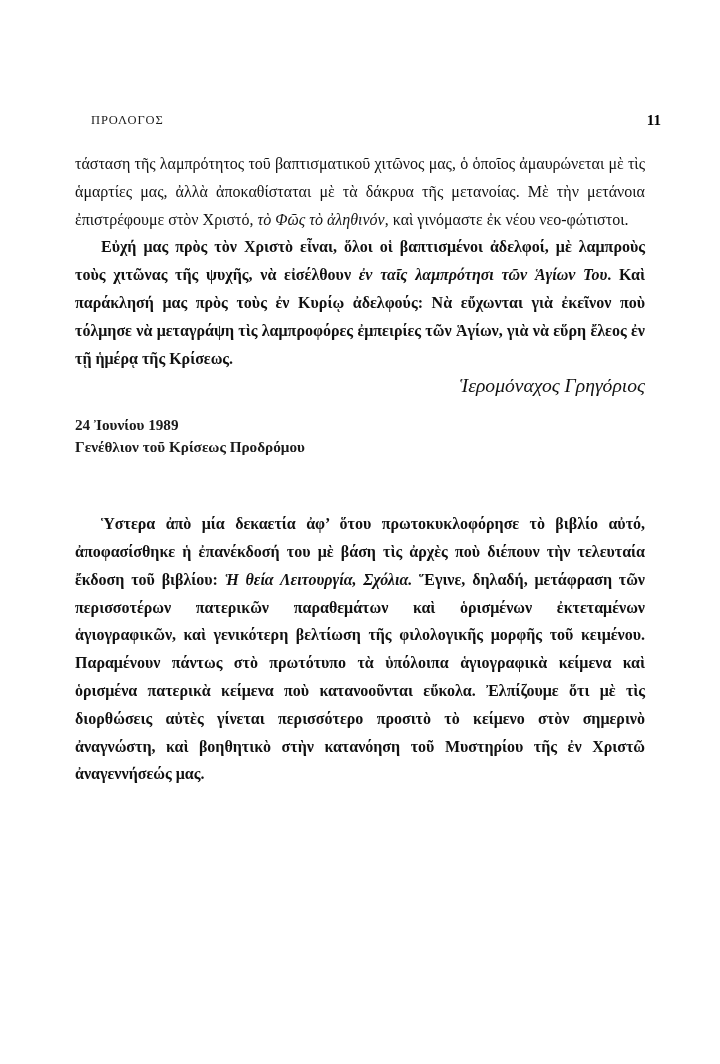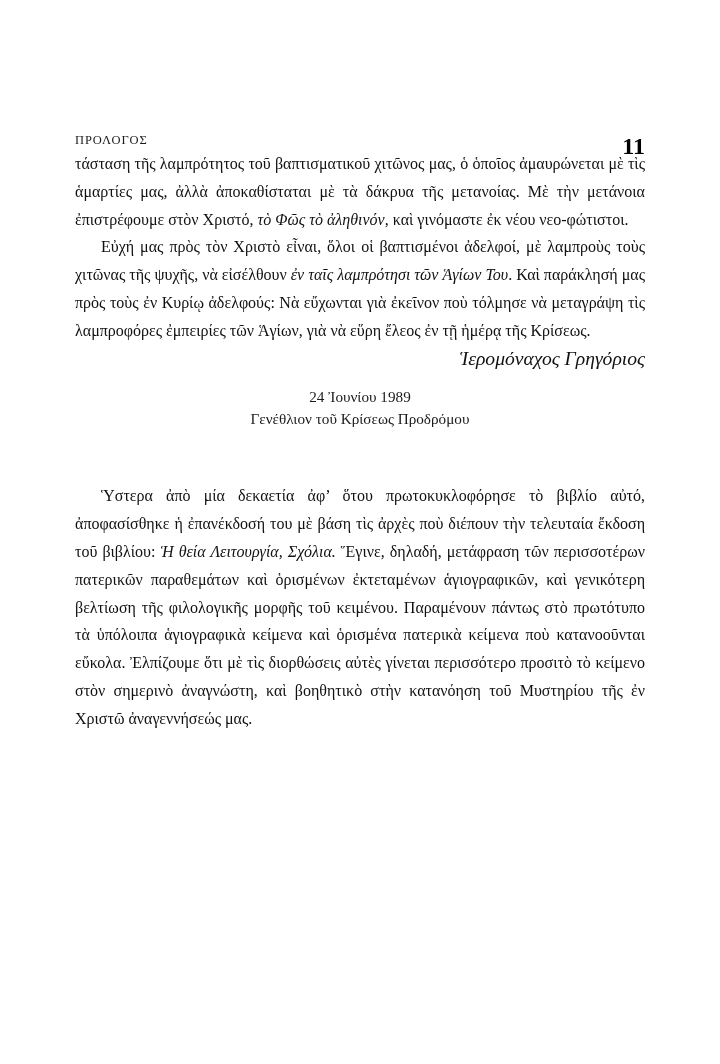--- a/index.html
+++ b/index.html
@@ -19,36 +19,35 @@
     width: 720px;
     height: 1064px;
     box-sizing: border-box;
     background: #ffffff;
     overflow: hidden;
   }
 
   
   .running-head {
     position: absolute;
-    left: 75px;
+    left: 91px;
     top: 112px;
     width: 570px;
     display: flex;
-    align-items: flex-start;
+    align-items: center;
     justify-content: space-between;
-    margin-top: 21px;
   }
   .running-head-title {
     font-size: 12.5px;
     letter-spacing: 0.9px;
     color: #1a1a1a;
     font-weight: normal;
   }
   .folio {
-    font-size: 24px;
+    font-size: 15px;
     font-weight: bold;
     color: #000000;
     letter-spacing: 0px;
   }
 
   
   .textblock {
     position: absolute;
     left: 75px;
     top: 150px;
@@ -59,41 +58,43 @@
     margin: 0;
     font-size: 16px;
     line-height: 27.8px;
     text-align: justify;
     text-justify: inter-word;
     text-indent: 0;
     hyphens: manual;
   }
   p.para.indent {
     text-indent: 26px;
+    font-weight: bold;
   }
   .it {
     font-style: italic;
   }
 
   
   .signature {
     margin-top: 0;
     font-size: 19.6px;
     line-height: 27.8px;
     font-style: italic;
     text-align: right;
   }
 
   
   .dateline {
     margin-top: 14px;
     font-size: 15.2px;
     line-height: 22px;
-    text-align: center;
+    text-align: left;
     color: #1a1a1a;
+    font-weight: bold;
   }
   .dateline div {
     white-space: nowrap;
   }
 
   
   h2.section-heading {
     margin: 46px 0 0 0;
     font-size: 23.5px;
     font-weight: normal;

